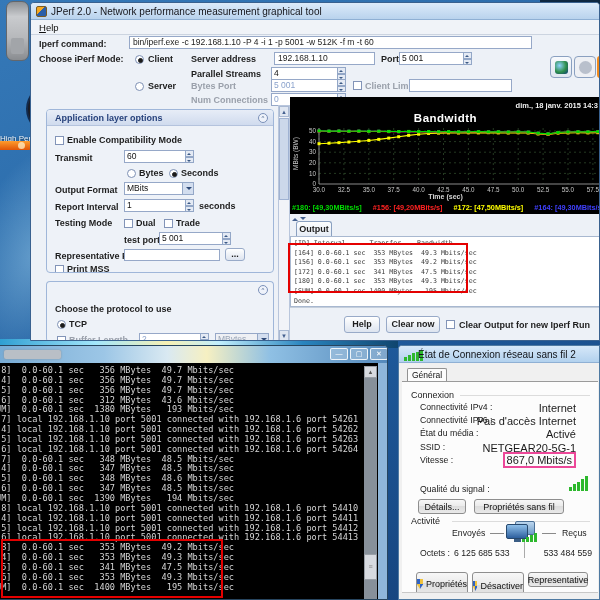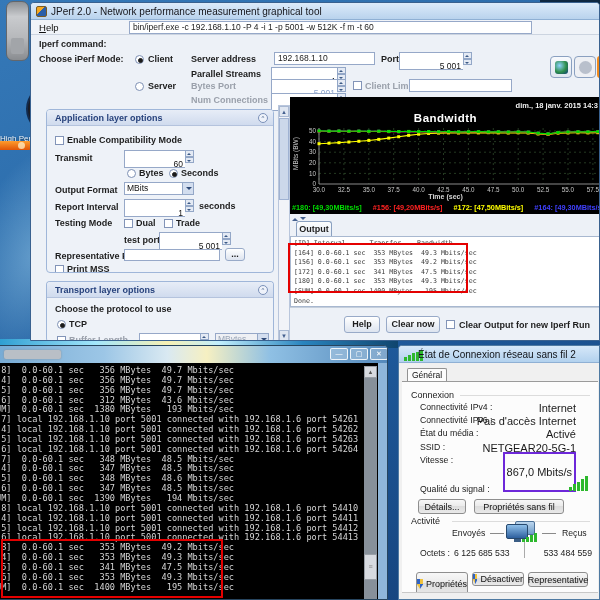--- a/index.html
+++ b/index.html
@@ -21,21 +21,21 @@
   .bw-max{left:566px}.bw-max:after{content:'';position:absolute;left:3px;top:2px;width:6px;height:4px;border:1px solid #fff}
   .glow-strip{left:0;top:339px;width:398px;height:9px;background:linear-gradient(90deg,#2f9fd2,#a3e6fb 24%,#f7f1b4 42%,#c2effd 55%,#2a85bf 76%,#0f456e)}
   
   .lbl{font-size:9px;font-weight:bold;color:#1d1d1d;white-space:nowrap}
   .dis-lbl{color:#9aa0ab}
   .fld{background:#fff;border:1px solid #96a8c8;font-size:8.5px;color:#222;padding:0 3px;line-height:11px;white-space:nowrap;overflow:hidden}
   .rb{width:9px;height:9px;border:1px solid #7d90b4;border-radius:50%;background:#fff}
   .rb.on:after{content:'';position:absolute;left:2px;top:2px;width:3px;height:3px;border-radius:50%;background:#1c1c1c;border:.5px solid #1c1c1c}
   .cb{width:9px;height:9px;border:1px solid #8294b8;background:#fff}
   .spin{display:flex}
-  .spin .sv{flex:1;background:#fff;border:1px solid #96a8c8;border-right:none;font-size:8.5px;text-align:right;padding:8px 2px;line-height:11px;color:#111;overflow:hidden}
+  .spin .sv{flex:1;background:#fff;border:1px solid #96a8c8;border-right:none;font-size:8.5px;padding:0 2px;line-height:11px;color:#111;overflow:hidden}
   .spin.dis .sv{color:#8aa2cc}
   .sa{width:9px;display:flex;flex-direction:column}
   .sa i{flex:1;background:#e4eaf4;border:1px solid #93a7c7;position:relative}
   .sa i:after{content:'';position:absolute;left:1px;border:2.5px solid transparent}
   .sa .up:after{top:0;border-bottom-color:#3c5a86}
   .sa .dn:after{top:2px;border-top-color:#3c5a86}
   .combo{display:flex}
   .combo .cv{flex:1;background:#fff;border:1px solid #96a8c8;border-right:none;font-size:8.5px;padding:0 2px;line-height:11px;color:#111;overflow:hidden}
   .combo .ca{width:12px;background:#d3deef;border:1px solid #93a7c7;position:relative}
   .combo .ca:after{content:'';position:absolute;left:2.5px;top:4px;border:3px solid transparent;border-top-color:#2f4a78}
@@ -89,21 +89,21 @@
   .dlg{left:398px;top:345px;width:202px;height:255px;background:#f0f0f0;border:1px solid #4f7aa2;border-radius:4px 0 0 0;overflow:hidden}
   .dlg-title{left:0;top:0;width:202px;height:17px;background:linear-gradient(180deg,#d6e8f9,#b2d1ee);border-bottom:1px solid #8fb0d4}
   .dlg-title-text{left:19px;top:3px;font-size:10px;color:#101318;white-space:nowrap}
   .dtab{left:8px;top:22px;width:40px;height:14px;background:#fcfcfc;border:1px solid #919191;border-bottom:none;border-radius:2px 2px 0 0;font-size:8.5px;color:#111;text-align:center;line-height:13px}
   .page{left:3px;top:35px;width:196px;height:218px;background:#fcfcfc;border-top:1px solid #9a9a9a}
   .gline{height:1px;background:#dcdcdc}
   .glabel{font-size:9px;color:#1a1a1a;white-space:nowrap}
   .crow{position:relative;height:13.2px}
   .crow .clab{position:absolute;left:0;top:0;font-size:8.7px;color:#1a1a1a;white-space:nowrap}
   .crow .cval{position:absolute;right:16px;top:0;font-size:11px;color:#1a1a1a;white-space:nowrap}
-  .crow.hl .cval{border:2px solid #6d28d9;padding:12px 2px;top:-3px}
+  .crow.hl .cval{border:2px solid #ec4899;padding:0 2px;top:-3px}
   .mon{left:104px;top:139px;width:30px;height:22px}
   .mon .s2{position:absolute;left:9px;top:0;width:20px;height:14px;background:linear-gradient(#bcd6ee,#6f9cc8);border:1px solid #4a6f96;border-radius:2px}
   .mon .s1{position:absolute;left:0;top:3px;width:22px;height:15px;background:linear-gradient(#8fc0ea,#2d5f9e);border:1px solid #26486e;border-radius:2px}
   .mon .st{position:absolute;left:8px;top:18px;width:7px;height:3px;background:#3a5d84}
   .dash{height:1px;background:#8a8a8a}
   .vbar{width:1px;background:#aaa}
   .footer{position:absolute;left:0;right:0;bottom:0;height:7px;background:#f0f0f0;border-top:1px solid #c8c8c8}
 </style>
 </head>
 <body>
@@ -123,21 +123,21 @@
 </div>
 
 <div class="a jp">
   <div class="a jp-title"></div>
   <div class="a jp-icon"></div>
   <div class="a jp-title-text">JPerf 2.0 - Network performance measurement graphical tool</div>
   <div class="a jp-menubar"></div>
   <div class="a menu-item">Help</div>
 
   <div class="a lbl" style="left:8px;top:36px">Iperf command:</div>
-  <div class="a fld" style="left:98px;top:18px;width:403px;height:13px">bin/iperf.exe -c 192.168.1.10 -P 4 -i 1 -p 5001 -w 512K -f m -t 60</div>
+  <div class="a fld" style="left:98px;top:33px;width:403px;height:13px">bin/iperf.exe -c 192.168.1.10 -P 4 -i 1 -p 5001 -w 512K -f m -t 60</div>
 
   <div class="a lbl" style="left:8px;top:51px">Choose iPerf Mode:</div>
   <div class="a rb on" style="left:104px;top:52px"></div>
   <div class="a lbl" style="left:117px;top:51px">Client</div>
   <div class="a lbl" style="left:160px;top:51px">Server address</div>
   <div class="a fld" style="left:243px;top:49px;width:101px;height:13px">192.168.1.10</div>
   <div class="a lbl" style="left:350px;top:51px">Port</div>
   <div class="a spin" style="left:368px;top:49px;width:73px;height:13px">
     <div class="sv">5 001</div>
       <div class="sa">
@@ -231,21 +231,20 @@
         </div>
     </div>
     <div class="a lbl" style="left:8px;top:141px">Representative File</div>
     <div class="a fld" style="left:77px;top:139px;width:96px;height:12px"></div>
     <div class="a jbtn" style="left:178px;top:138px;width:20px;height:13px;line-height:11px">...</div>
     <div class="a cb" style="left:8px;top:155px"></div>
     <div class="a lbl" style="left:20px;top:154px">Print MSS</div>
   </div>
 
   <div class="a sect" style="left:15px;top:278px;width:228px;height:61px;border-bottom:none">
-    <div class="sect-h">Transport layer options</div>
     <div class="sect-tog">^</div>
     <div class="a lbl" style="left:8px;top:22px">Choose the protocol to use</div>
     <div class="a rb on" style="left:10px;top:38px"></div>
     <div class="a lbl" style="left:22px;top:37px">TCP</div>
     <div class="a cb" style="left:10px;top:54px"></div>
     <div class="a lbl dis-lbl" style="left:22px;top:53px">Buffer Length</div>
     <div class="a spin dis" style="left:92px;top:51px;width:70px;height:13px">
       <div class="sv">2</div>
         <div class="sa">
           <i class="up"></i>
@@ -587,21 +586,21 @@
 
     <div class="a glabel" style="left:18px;top:166px;font-size:8.7px">Octets :</div>
     <div class="a glabel" style="left:52px;top:166px;width:62px;text-align:left;font-size:8.7px">6 125 685 533</div>
     <div class="a vbar" style="left:122px;top:160px;height:16px"></div>
     <div class="a glabel" style="left:132px;top:166px;width:58px;text-align:right;font-size:8.7px">533 484 559</div>
 
     <div class="a wbtn" style="left:14px;top:190px;width:52px;height:24px">
       <span class="shield"></span>
         <span>Propriétés</span>
     </div>
-    <div class="a wbtn" style="left:70px;top:190px;width:52px;height:14px">
+    <div class="a wbtn" style="left:70px;top:190px;width:52px;height:28px">
       <span class="shield"></span>
         <span>Désactiver</span>
     </div>
     <div class="a wbtn" style="left:126px;top:190px;width:60px;height:15px">
       <span>Representative</span>
     </div>
     <div class="footer"></div>
   </div>
 </div>
 

